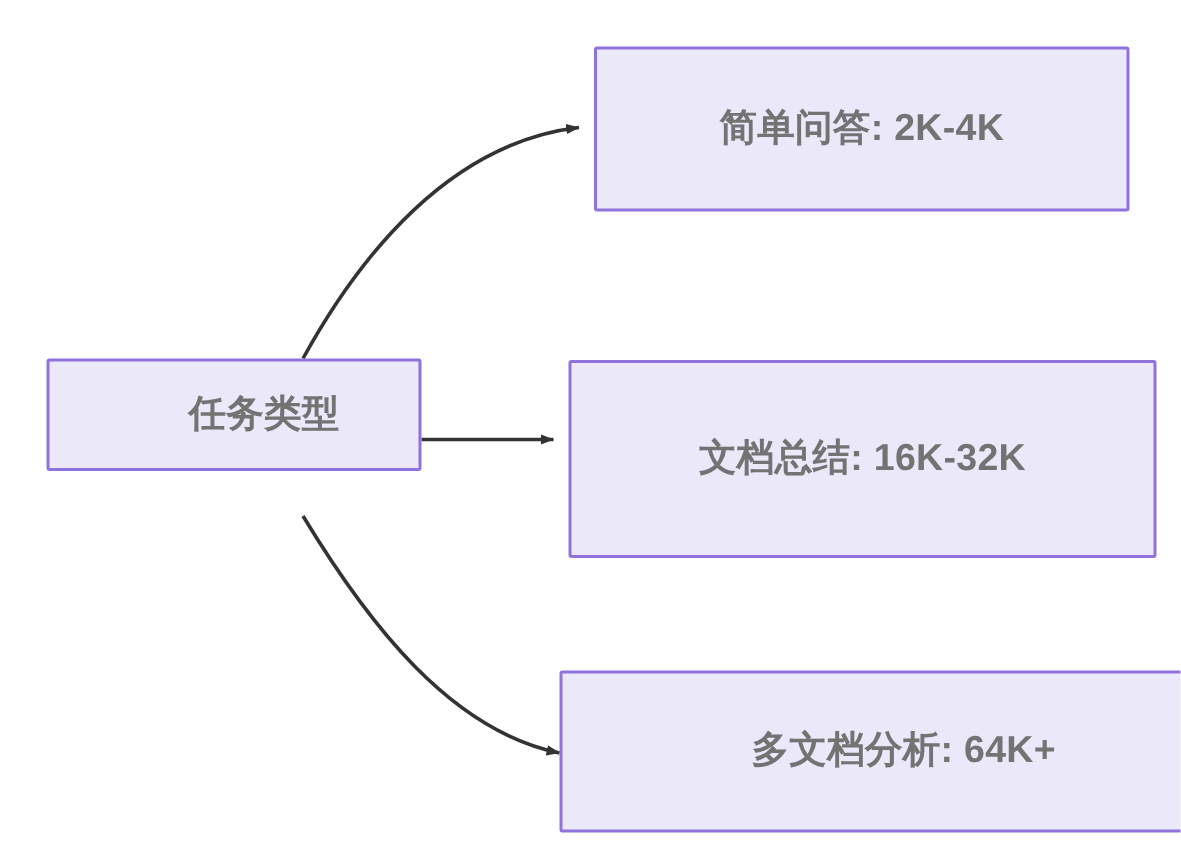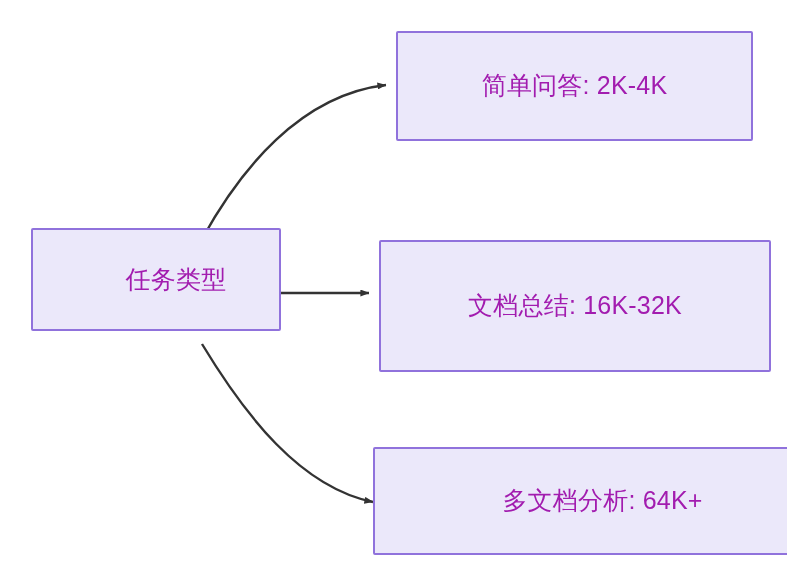--- a/index.html
+++ b/index.html
@@ -38,30 +38,30 @@
     background: #ebe8fa;
     border: 2px solid #9072dc;
     border-radius: 2px;
     display: flex;
     align-items: center;
     justify-content: center;
     text-align: center;
   }
 
   .node-label {
-    color: #a21caf;
+    color: #737373;
     font-size: 25px;
     line-height: 1.25;
-    font-weight: 400;
+    font-weight: 700;
     letter-spacing: 0.2px;
     white-space: nowrap;
   }
 
   
-  #node-root       { left: 31px;  top: 228px; width: 250px; height: 103px; padding-left: 40px; }
+  #node-root       { left: 31px;  top: 239px; width: 250px; height: 75px; padding-left: 40px; }
   #node-simple-qa  { left: 396px; top: 31px;  width: 357px; height: 110px; }
   #node-doc-sum    { left: 379px; top: 240px; width: 392px; height: 132px; }
   #node-multi-doc  { left: 373px; top: 447px; width: 459px; height: 108px; }
 </style>
 </head>
 <body>
 
 <div id="diagram-canvas">
 
   <svg class="edge-layer" viewBox="0 0 787 572" width="787" height="572" xmlns="http://www.w3.org/2000/svg">

